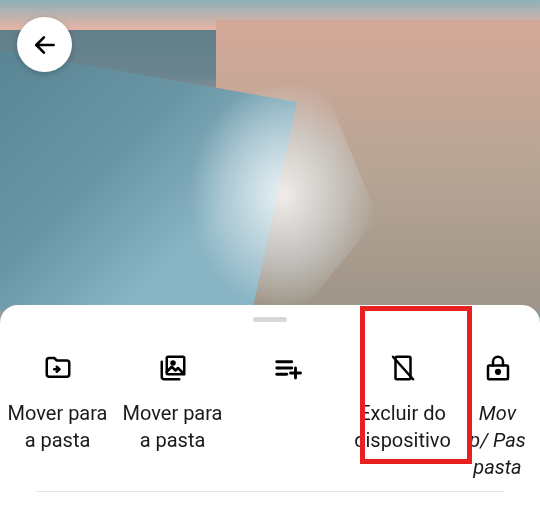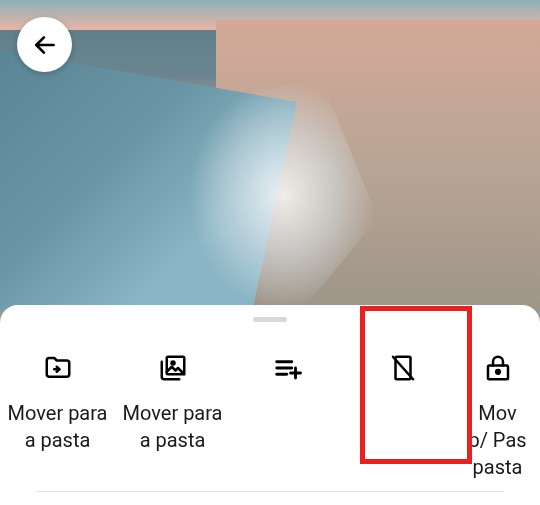--- a/index.html
+++ b/index.html
@@ -117,20 +117,21 @@
       display: flex;
       flex-direction: column;
       align-items: center;
       justify-content: flex-start;
       padding: 8px 6px;
       cursor: pointer;
     }
     
     .action-item.last-partial {
       flex: 0 0 75px;
+      font-style: italic;
     }
     
     .action-icon {
       height: 40px;
       display: flex;
       align-items: center;
       justify-content: center;
       margin-bottom: 12px;
     }
     
@@ -217,20 +218,21 @@
       </div>
     </div>
 
     <div class="action-item">
       <div class="action-icon">
         <svg width="30" height="30" viewBox="0 0 24 24" fill="none" stroke="#000000" stroke-width="2" stroke-linecap="round" stroke-linejoin="round">
           <path d="M7 3h10a1 1 0 0 1 1 1v16a1 1 0 0 1-1 1H7a1 1 0 0 1-1-1V4a1 1 0 0 1 1-1z"></path>
           <line x1="4" y1="3" x2="20" y2="21"></line>
         </svg>
       </div>
+      <div class="action-label">Excluir do dispositivo</div>
     </div>
 
     <div class="action-item last-partial">
       <div class="action-icon">
         <svg width="30" height="30" viewBox="0 0 24 24" fill="none" stroke="#000000" stroke-width="2" stroke-linecap="round" stroke-linejoin="round">
           <rect x="4" y="10" width="16" height="11" rx="1"></rect>
           <path d="M8 10V7a4 4 0 0 1 8 0v3"></path>
           <circle cx="12" cy="15" r="1.5" fill="#000000"></circle>
         </svg>
       </div>

